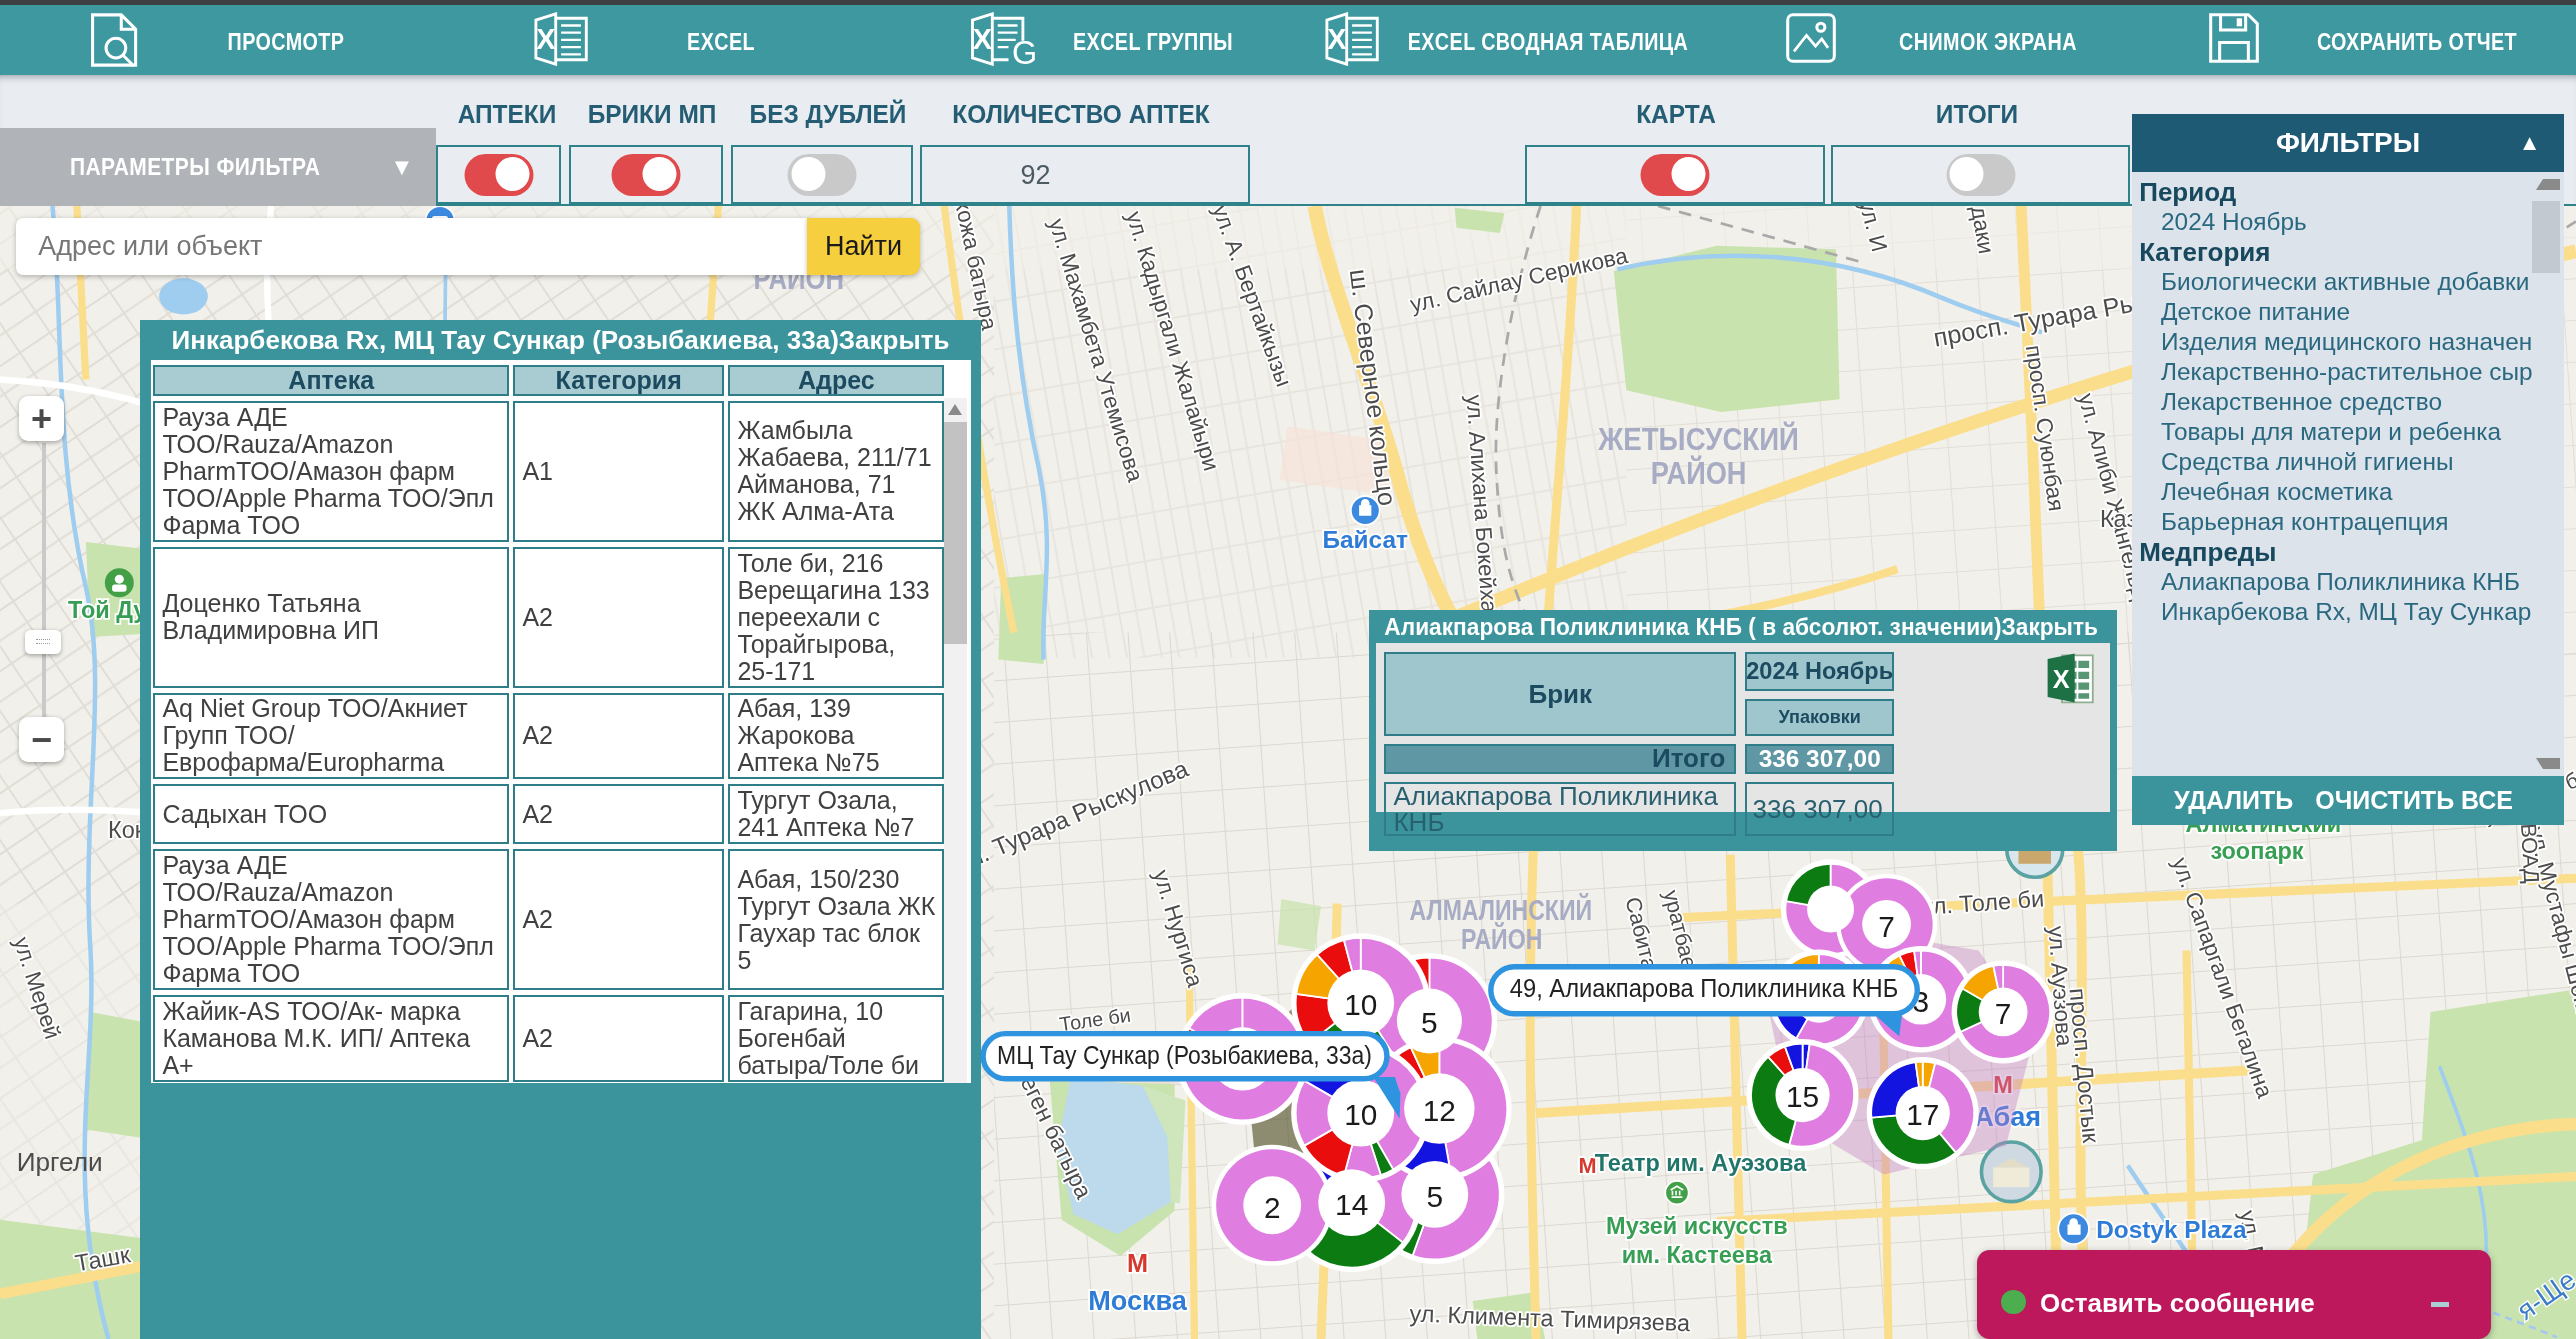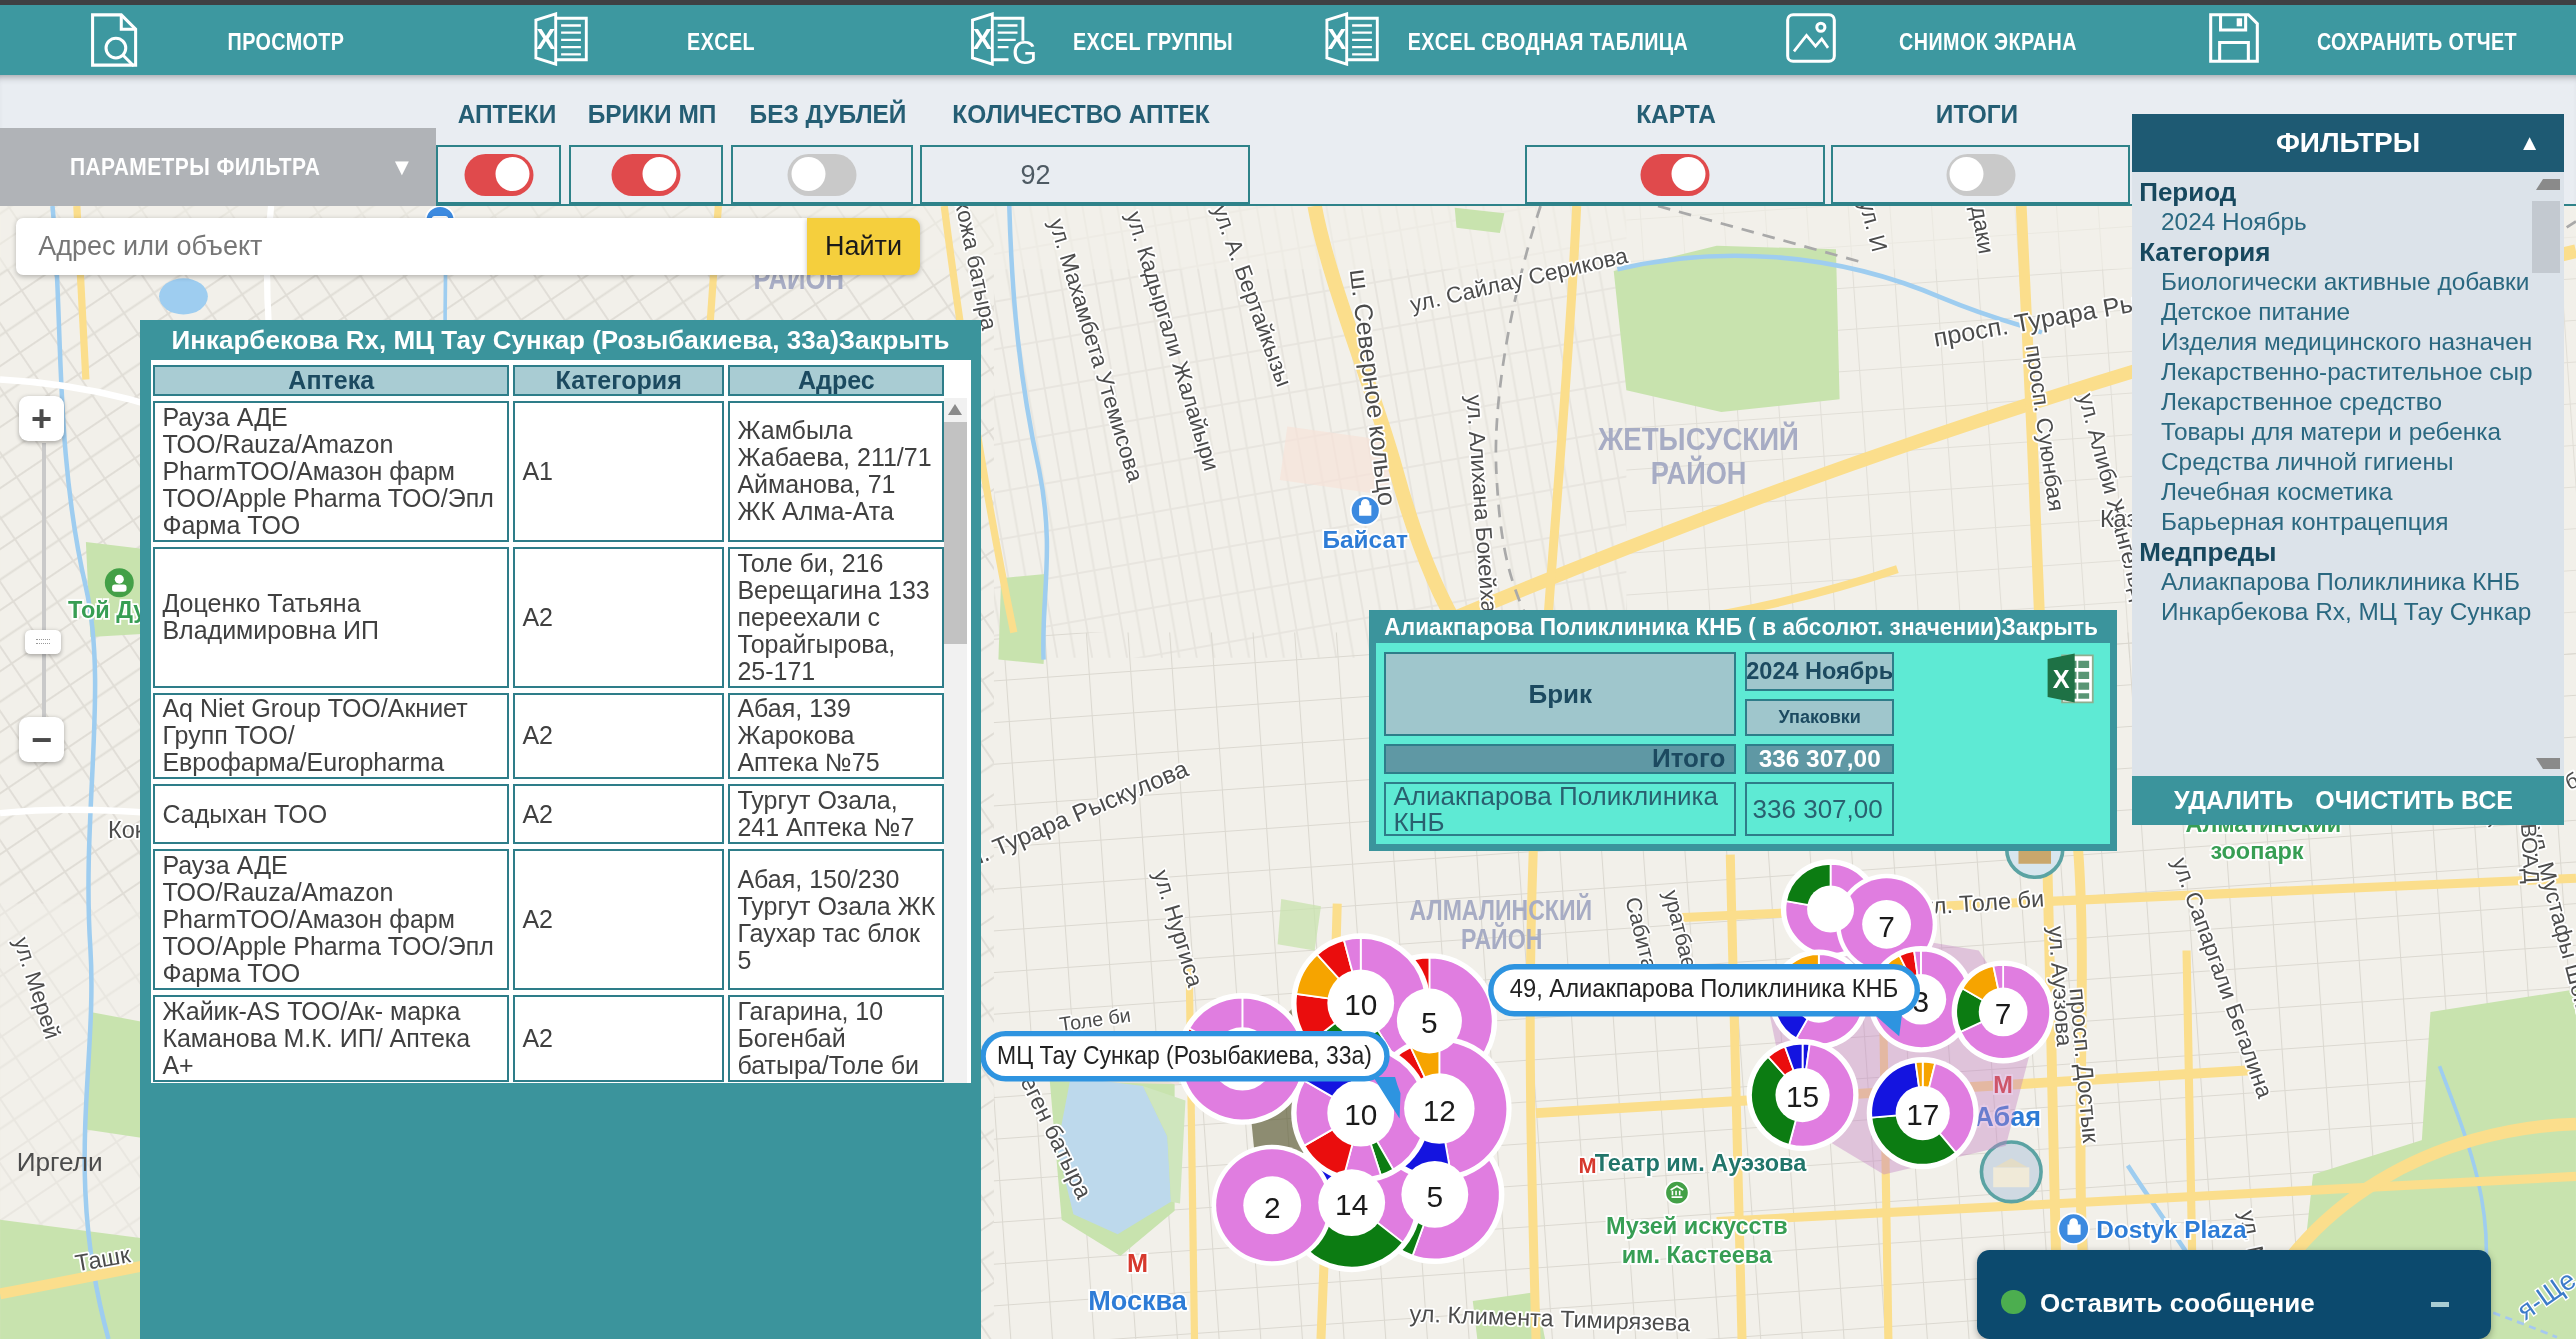--- a/index.html
+++ b/index.html
@@ -40,35 +40,35 @@
 table.ltab th{background:#a9ccd3;color:#1c4a60;text-align:center;font-size:25px;padding:0;height:22.6px}
 td.c1{width:356px}td.c2{width:211px}td.c3{width:210px}
 
 #lsb{position:absolute;right:3.6px;top:38px;width:23.5px;height:931px;background:#f1f1f1}
 #lsb .th{position:absolute;left:0;top:23.5px;width:23.5px;height:222px;background:#c2c2c2}
 .uarr{width:0;height:0;border-left:7.2px solid transparent;border-right:7.2px solid transparent;border-bottom:11px solid #8a8a8a;position:absolute;left:4.5px;top:6.3px}
 .darr{width:0;height:0;border-left:7.2px solid transparent;border-right:7.2px solid transparent;border-top:11px solid #8a8a8a;position:absolute;left:4.5px;bottom:6.3px}
 
 #mpop{left:1369px;top:610px;width:748px;height:241px;background:#3b949c;z-index:22;padding:0 7.2px 7.2px 7.2px}
 #mpop .ttl{height:33px;color:#fff;font-weight:bold;font-size:24.4px;line-height:33px;white-space:nowrap;padding-left:9px;transform:scaleX(0.93);transform-origin:left}
-#mpop .inner{position:relative;background:#5eead4;width:734px;height:201px}
+#mpop .inner{position:relative;background:#e5e5e5;width:734px;height:169px}
 .mcell{position:absolute;border:2.7px solid #2e7d89;font-weight:bold;color:#1c4a60;font-size:26px;white-space:nowrap;overflow:hidden}
 
 #fpanel{left:2132px;top:114px;width:432px;height:711px;z-index:31;background:#dce3ea}
 #fpanel .hd{height:58px;background:#1e5a73;color:#fff;font-weight:bold;font-size:28px;position:relative}
 #fpanel .hd .t{position:absolute;left:0;right:0;top:12.6px;text-align:center}
 #fpanel .hd .a{position:absolute;right:23.5px;top:16.3px;font-size:22px}
 #fpanel .bd{position:relative;height:604px;color:#2a6880;font-size:24.4px}
 #fpanel .bd .h{font-weight:bold;color:#17485e;font-size:26px;padding-left:7.2px}
 #fpanel .bd div{padding-left:29px;line-height:30px;white-space:nowrap;overflow:hidden}
 #fpanel .bd div.h{padding-left:7.2px}
 #fpanel .ft{height:49px;background:#3b949c;color:#fff;font-weight:bold;font-size:25px;display:flex;align-items:center;white-space:nowrap}
 #fsb{position:absolute;right:3.6px;top:3.6px;width:23.5px;height:597px}
 
-#chat{left:1977px;top:1250px;width:514px;height:89px;background:#0c4a6e;border-radius:12.6px;z-index:25;box-shadow:0 2.7px 7.2px rgba(0,0,0,.3)}
+#chat{left:1977px;top:1250px;width:514px;height:89px;background:#be185d;border-radius:12.6px;z-index:25;box-shadow:0 2.7px 7.2px rgba(0,0,0,.3)}
 #chat .dot{position:absolute;left:24.4px;top:40px;width:24.4px;height:24.4px;border-radius:50%;background:#4cae4f}
 #chat .tx{position:absolute;left:63px;top:38px;color:#fff;font-weight:bold;font-size:26px}
 #chat .mn{position:absolute;right:42px;top:52px;width:18px;height:5.4px;background:#a9cdd3}
 </style>
 </head>
 <body>
 
 <svg id="map" class="abs" style="left:0;top:0;z-index:1" width="2576" height="1339" viewBox="0 0 2851 1482">
 <defs>
 <pattern id="gl" width="40" height="56" patternUnits="userSpaceOnUse" patternTransform="rotate(-34)">

